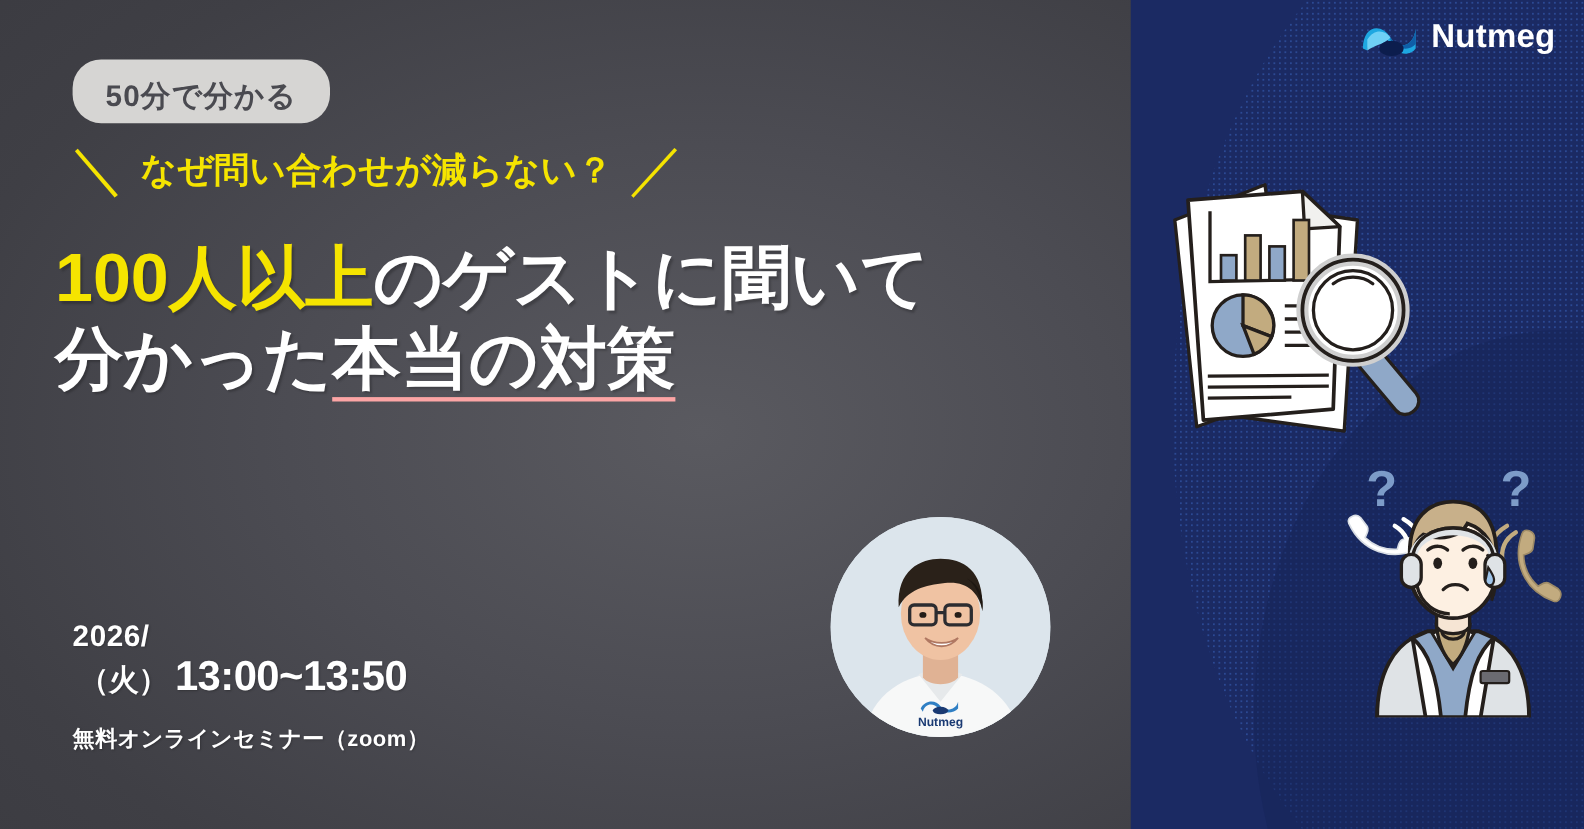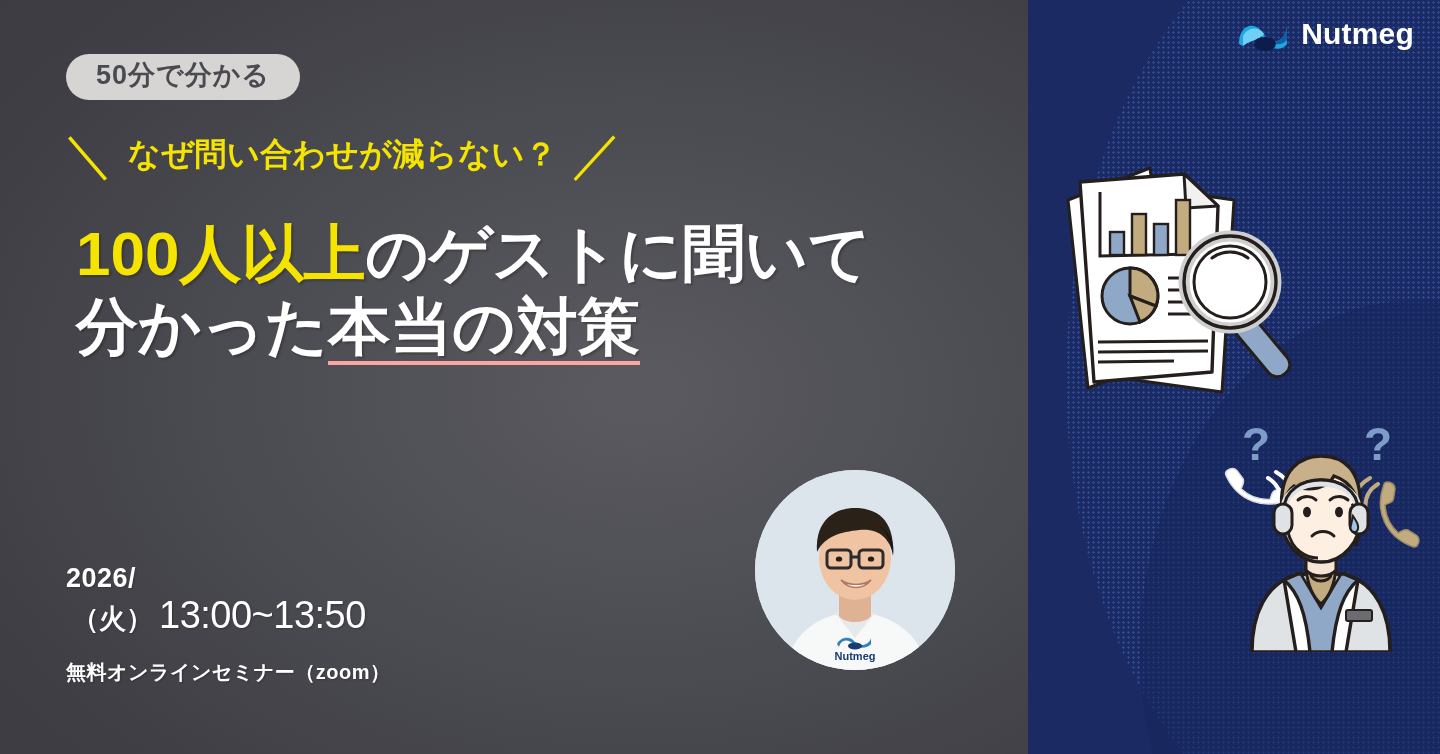--- a/index.html
+++ b/index.html
@@ -80,21 +80,21 @@
     line-height: 1;
   }
 
   
   .badge {
     position: absolute;
     left: 66px; top: 54px;
     background: #d6d5d3;
     color: #4a4a50;
     border-radius: 26px;
-    padding: 8px 30px 11px;
+    padding: 20px 30px 11px;
     font-size: 27px;
     font-weight: 700;
     letter-spacing: 1px;
     line-height: 1;
     z-index: 20;
   }
 
   
   .sub-head {
     position: absolute;
@@ -117,21 +117,21 @@
     font-size: 32px;
     font-weight: 700;
     letter-spacing: .5px;
     line-height: 1;
     white-space: nowrap;
   }
 
   
   .headline {
     position: absolute;
-    left: 76px; top: 218px;
+    left: 50px; top: 218px;
     z-index: 20;
   }
   .headline-line {
     color: #ffffff;
     font-size: 62px;
     font-weight: 700;
     line-height: 1.17;
     letter-spacing: 0px;
     white-space: nowrap;
     text-shadow: 2px 2px 2px rgba(0,0,0,.22);
@@ -170,21 +170,21 @@
     letter-spacing: -1px;
   }
   .date-dow {
     font-size: 27px;
     font-weight: 700;
     line-height: 1;
     margin-left: 6px;
   }
   .date-time {
     font-size: 38px;
-    font-weight: 400;
+    font-weight: 700;
     line-height: 1;
     letter-spacing: -.5px;
     margin-left: 2px;
     text-align: right;
   }
   .date-note {
     margin-top: 28px;
     font-size: 20px;
     font-weight: 700;
     line-height: 1;

